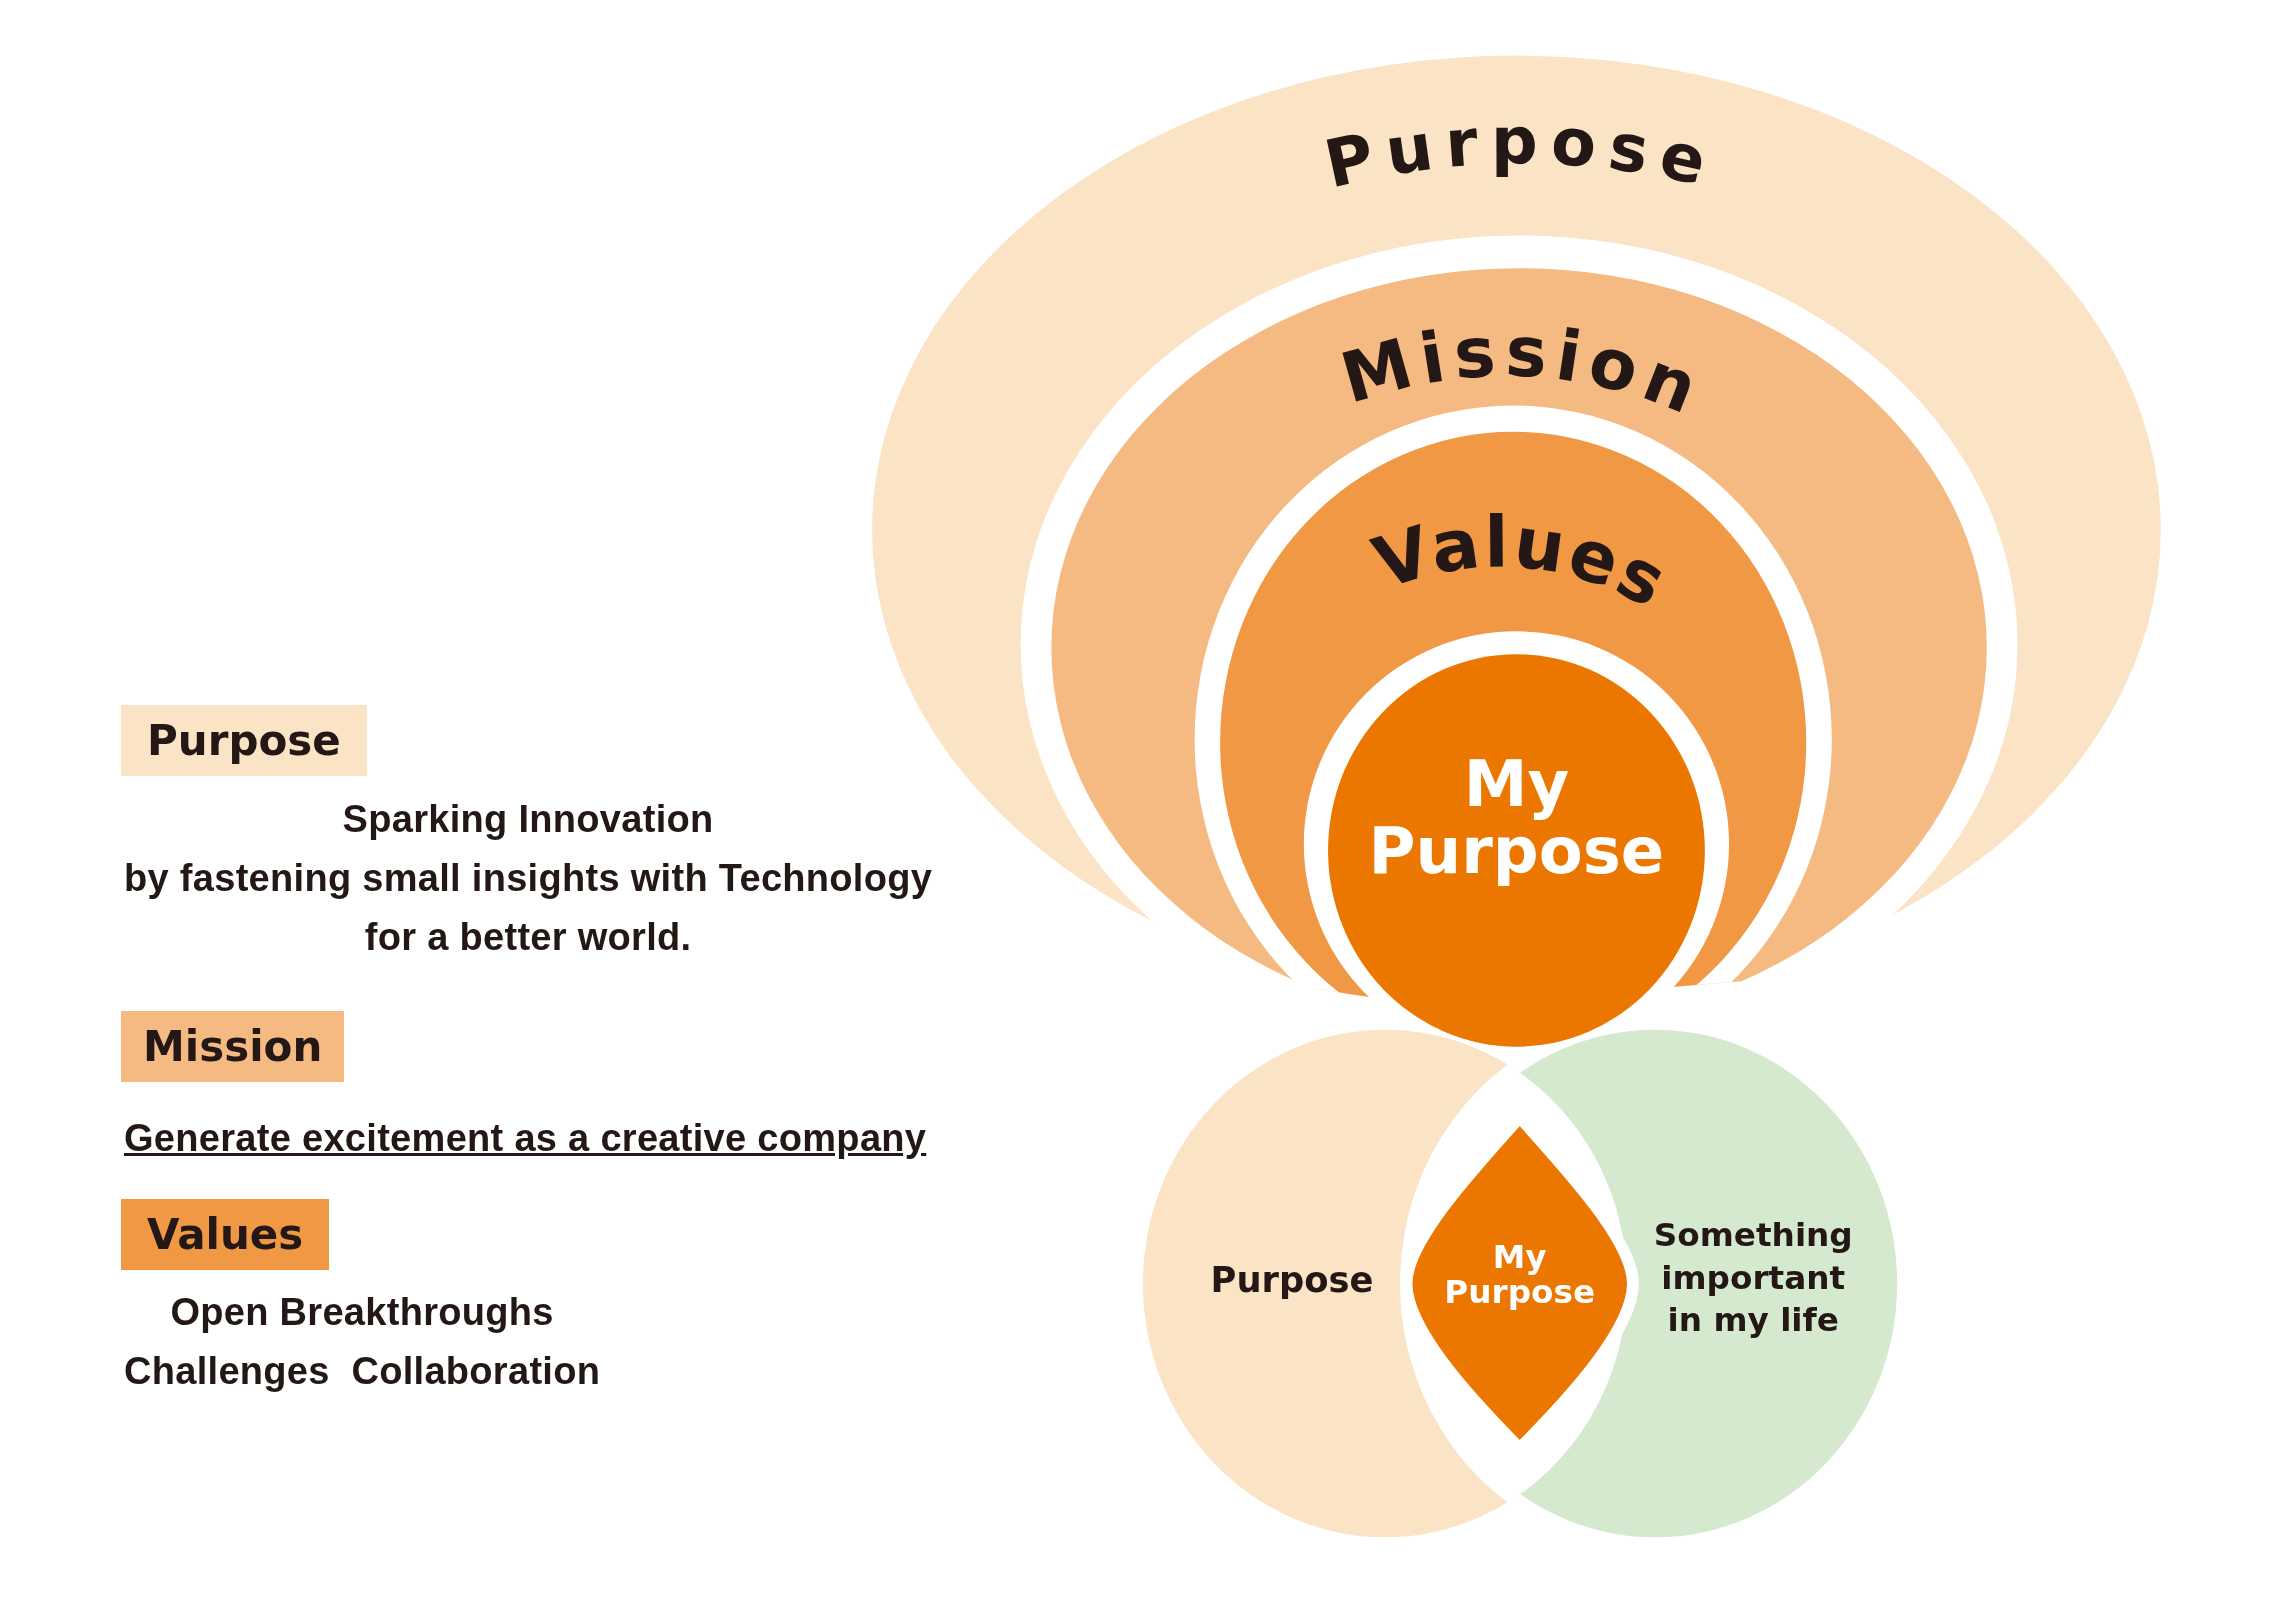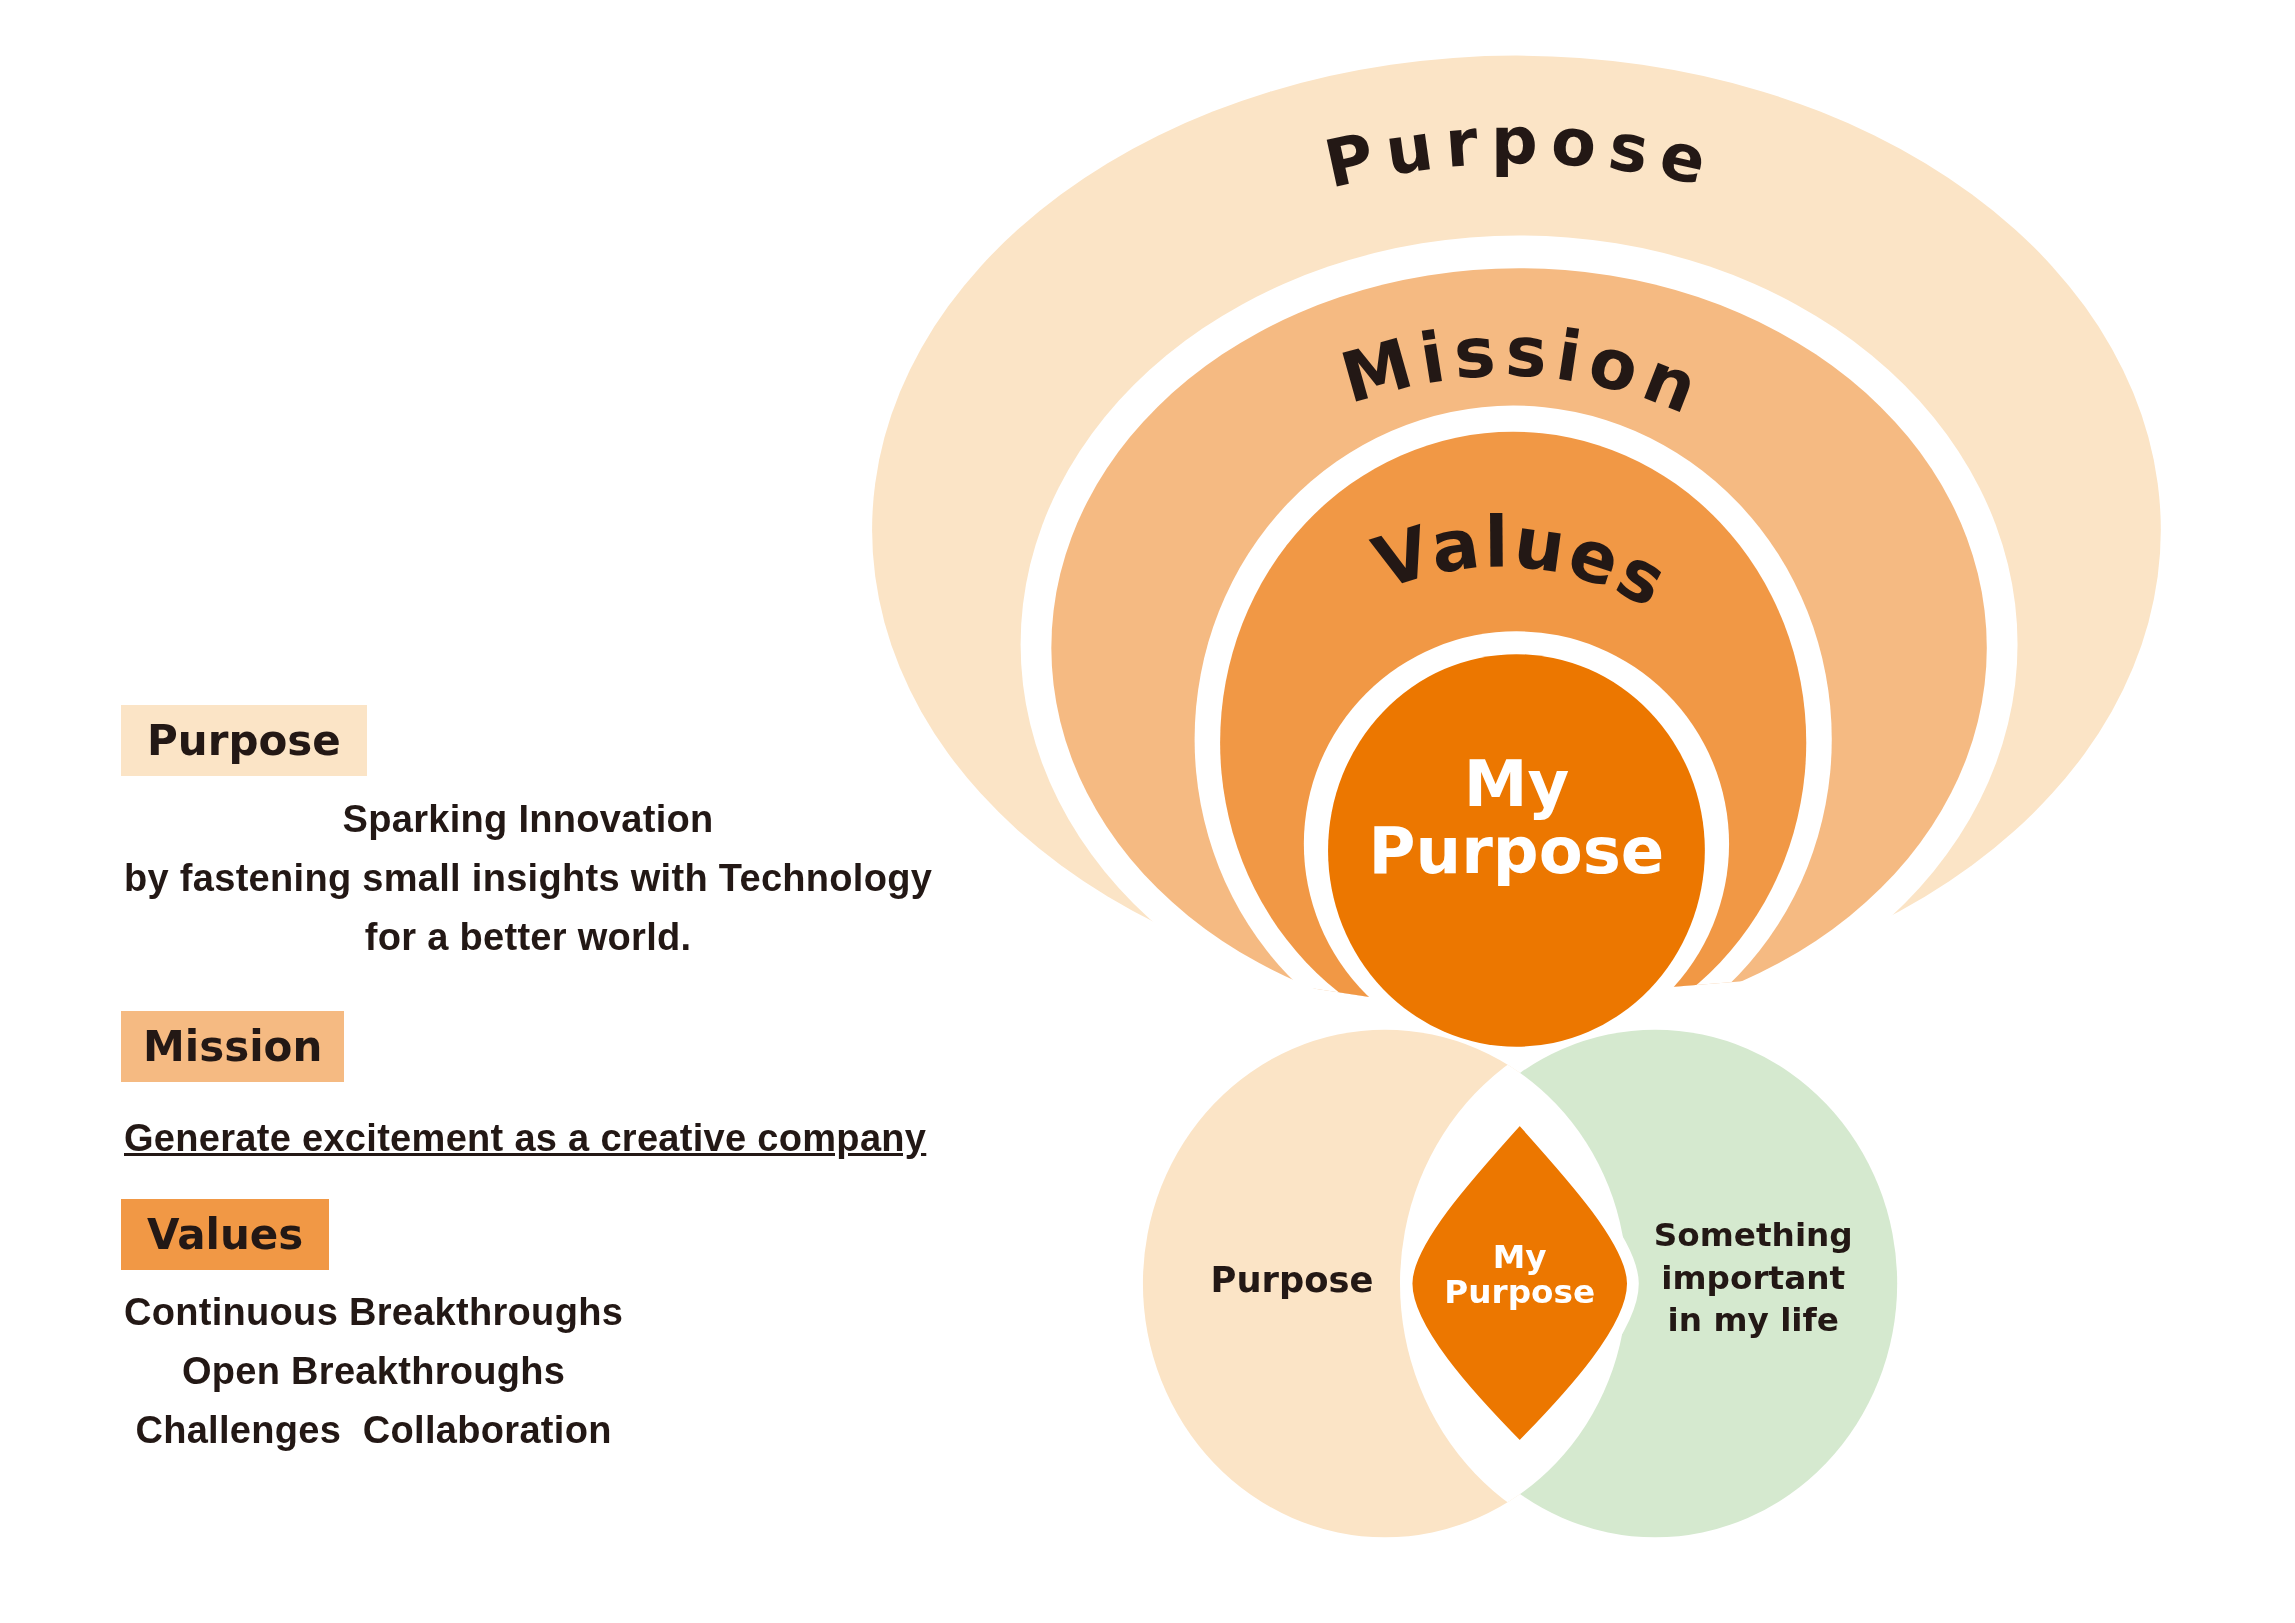--- a/index.html
+++ b/index.html
@@ -40,21 +40,20 @@
   <span>Mission</span>
 </div>
 <div class="body-text mission-desc">
   <div>Generate excitement as a creative company</div>
 </div>
 
 <div class="tag tag-values" style="background: rgb(241, 152, 69);">
   <span>Values</span>
 </div>
 <div class="body-text values-desc">
-  <div>Continuous Breakthroughs</div>
   <div>Open Breakthroughs</div>
   <div>Challenges  Collaboration</div>
 </div>
 
 <svg class="diagram" width="2295" height="1623" viewBox="0 0 3508 2481">
   <defs>
     <clipPath id="cut-bottom">
       <path d="M 1300 0 L 3400 0 L 3400 1440 L 2540 1510 L 2330 1560 L 2000 1510 L 1300 1440 Z"></path>
     </clipPath>
     <path id="arc-purpose" d="M 1990 300 Q 2330 200 2660 300" fill="none"></path>

